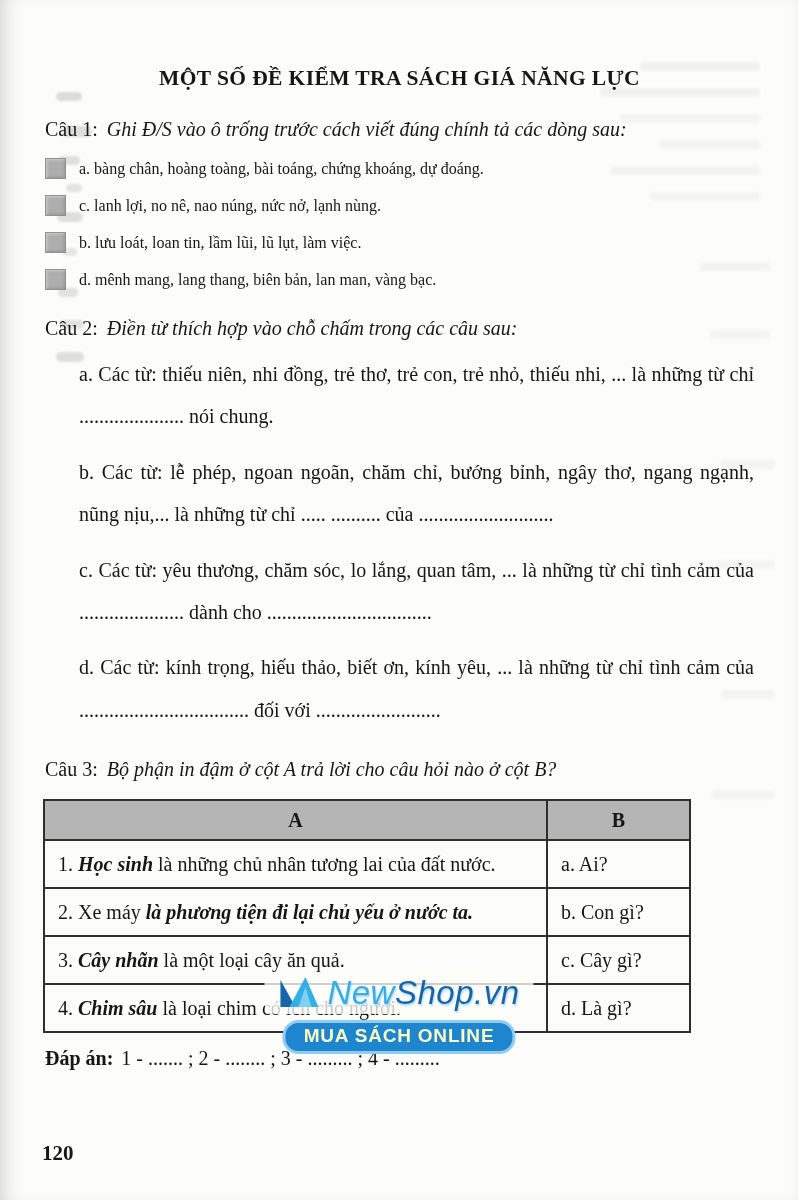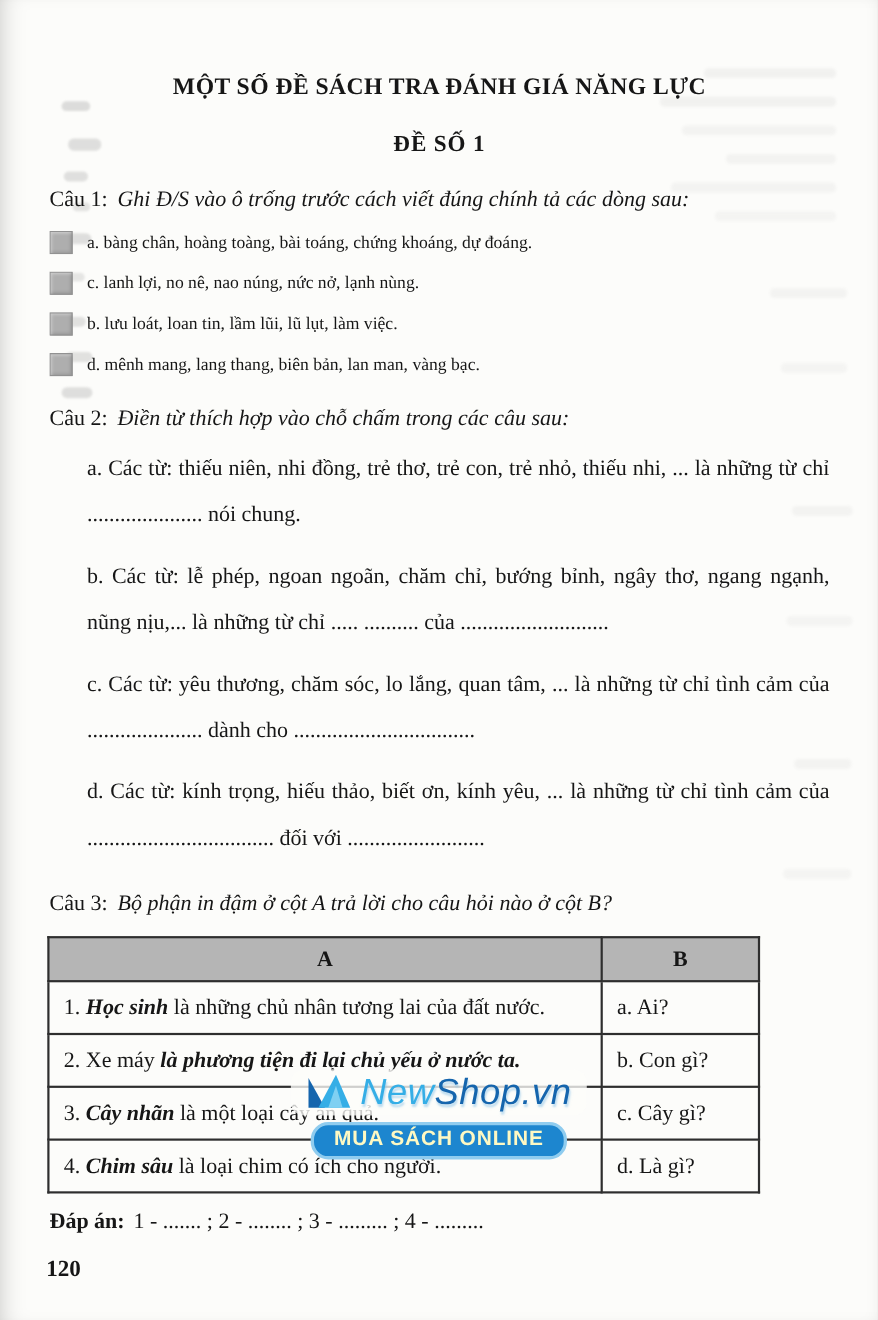--- a/index.html
+++ b/index.html
@@ -81,22 +81,21 @@
     <div class="bleed" style="left:700px; top:262px; width:70px; height:9px; opacity:.06;"></div>
     <div class="bleed" style="left:710px; top:330px; width:60px; height:9px; opacity:.05;"></div>
     <div class="bleed" style="left:720px; top:460px; width:55px; height:9px; opacity:.06;"></div>
     <div class="bleed" style="left:715px; top:560px; width:60px; height:9px; opacity:.05;"></div>
     <div class="bleed" style="left:722px; top:690px; width:52px; height:9px; opacity:.06;"></div>
     <div class="bleed" style="left:712px; top:790px; width:62px; height:9px; opacity:.05;"></div>
   </div>
 
   <div class="content">
 
-    <h1 class="doc-title">MỘT SỐ ĐỀ SÁCH TRA ĐÁNH GIÁ NĂNG LỰC</h1>
-    <h2 class="doc-subtitle">ĐỀ SỐ 1</h2>
+    <h1 class="doc-title">MỘT SỐ ĐỀ KIỂM TRA SÁCH GIÁ NĂNG LỰC</h1>
 
     <p class="q-head"><span class="q-label">Câu 1:</span><span class="q-prompt">Ghi Đ/S vào ô trống trước cách viết đúng chính tả các dòng sau:</span></p>
 
     <div class="options">
       <div class="option-row">
         <span class="checkbox"></span>
         <span>a. bàng chân, hoàng toàng, bài toáng, chứng khoáng, dự đoáng.</span>
       </div>
       <div class="option-row">
         <span class="checkbox"></span>

